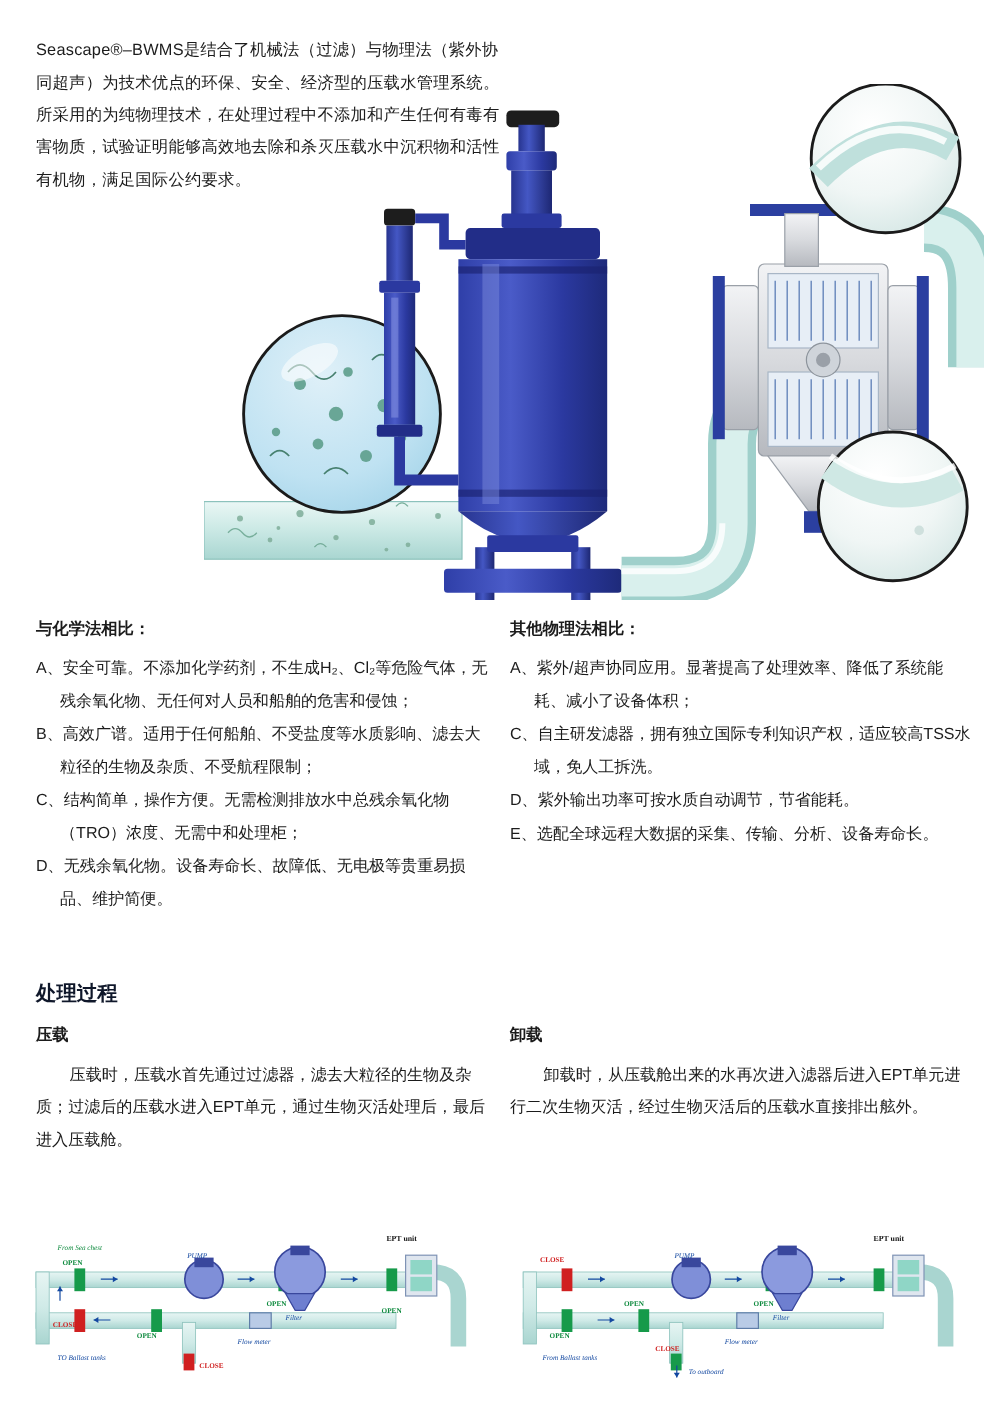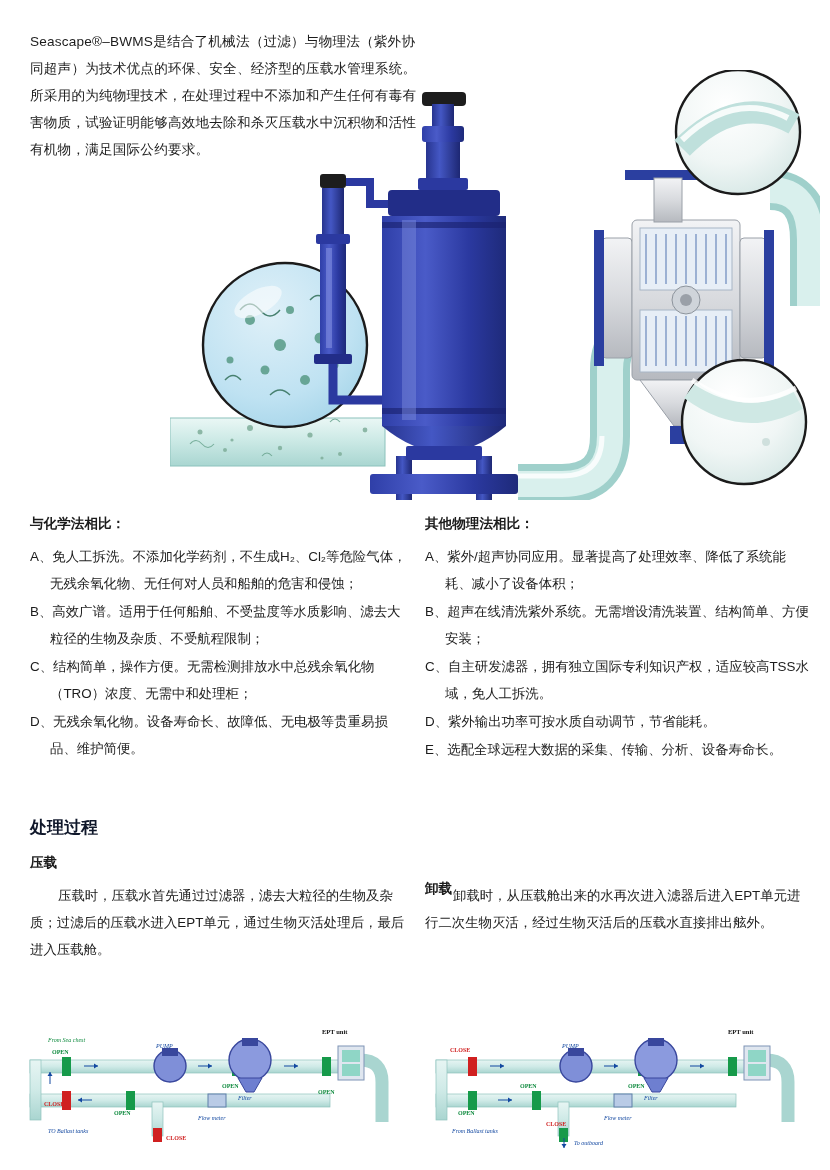--- a/index.html
+++ b/index.html
@@ -30,21 +30,21 @@
   .cmp h3{font-size:13.6px;font-weight:bold;margin:0 0 6px 0;}
   .cmp ul{list-style:none;margin:0;padding:0;}
   .cmp li{margin:0 0 1px 0;padding-left:20px;text-indent:-20px;}
 
   
   .proc-title{
     position:absolute;left:30px;top:816px;
     font-size:17px;font-weight:bold;color:#0f172a;
   }
   .sub-l{position:absolute;left:30px;top:854px;font-size:13.6px;font-weight:bold;}
-  .sub-r{position:absolute;left:425px;top:854px;font-size:13.6px;font-weight:bold;margin-top:26px;}
+  .sub-r{position:absolute;left:425px;top:854px;font-size:13.6px;font-weight:bold;}
   .par-l{position:absolute;left:30px;top:882px;width:385px;font-size:13.4px;line-height:27px;text-indent:28px;}
   .par-r{position:absolute;left:425px;top:882px;width:385px;font-size:13.4px;line-height:27px;text-indent:28px;}
 
   
   .diagram{position:absolute;top:1002px;width:380px;height:150px;background:#fff;}
   .d-left{left:22px;}
   .d-right{left:428px;}
   .d-label{position:absolute;font-size:6px;font-family:"Liberation Serif",serif;font-style:italic;}
   .blue{color:#1348a0;}
   .green{color:#0e8a3e;}
@@ -238,32 +238,31 @@
         <path d="M520 320 q54 40 108 10" stroke="#cfe8e4" stroke-width="20" fill="none"></path>
         <path d="M522 310 q52 36 104 8" stroke="#ffffff" stroke-width="5" fill="none" opacity="0.8"></path>
         <circle cx="596" cy="372" r="4" fill="#cfe0dd"></circle>
       </g>
     </svg>
   </div>
 
   <div class="cmp cmp-left">
     <h3>与化学法相比：</h3>
     <ul>
-      <li>A、免人工拆洗。不添加化学药剂，不生成H₂、Cl₂等危险气体，无残余氧化物、无任何对人员和船舶的危害和侵蚀；</li>
+      <li>A、安全可靠。不添加化学药剂，不生成H₂、Cl₂等危险气体，无残余氧化物、无任何对人员和船舶的危害和侵蚀；</li>
       <li>B、高效广谱。适用于任何船舶、不受盐度等水质影响、滤去大粒径的生物及杂质、不受航程限制；</li>
       <li>C、结构简单，操作方便。无需检测排放水中总残余氧化物（TRO）浓度、无需中和处理柜；</li>
       <li>D、无残余氧化物。设备寿命长、故障低、无电极等贵重易损品、维护简便。</li>
     </ul>
   </div>
 
   <div class="cmp cmp-right">
     <h3>其他物理法相比：</h3>
     <ul>
       <li>A、紫外/超声协同应用。显著提高了处理效率、降低了系统能耗、减小了设备体积；</li>
-      <li>B、超声在线清洗紫外系统。无需增设清洗装置、结构简单、方便安装；</li>
       <li>C、自主研发滤器，拥有独立国际专利知识产权，适应较高TSS水域，免人工拆洗。</li>
       <li>D、紫外输出功率可按水质自动调节，节省能耗。</li>
       <li>E、选配全球远程大数据的采集、传输、分析、设备寿命长。</li>
     </ul>
   </div>
 
   <div class="proc-title">处理过程</div>
   <div class="sub-l">压载</div>
   <div class="sub-r">卸载</div>
   <div class="par-l">压载时，压载水首先通过过滤器，滤去大粒径的生物及杂质；过滤后的压载水进入EPT单元，通过生物灭活处理后，最后进入压载舱。</div>

